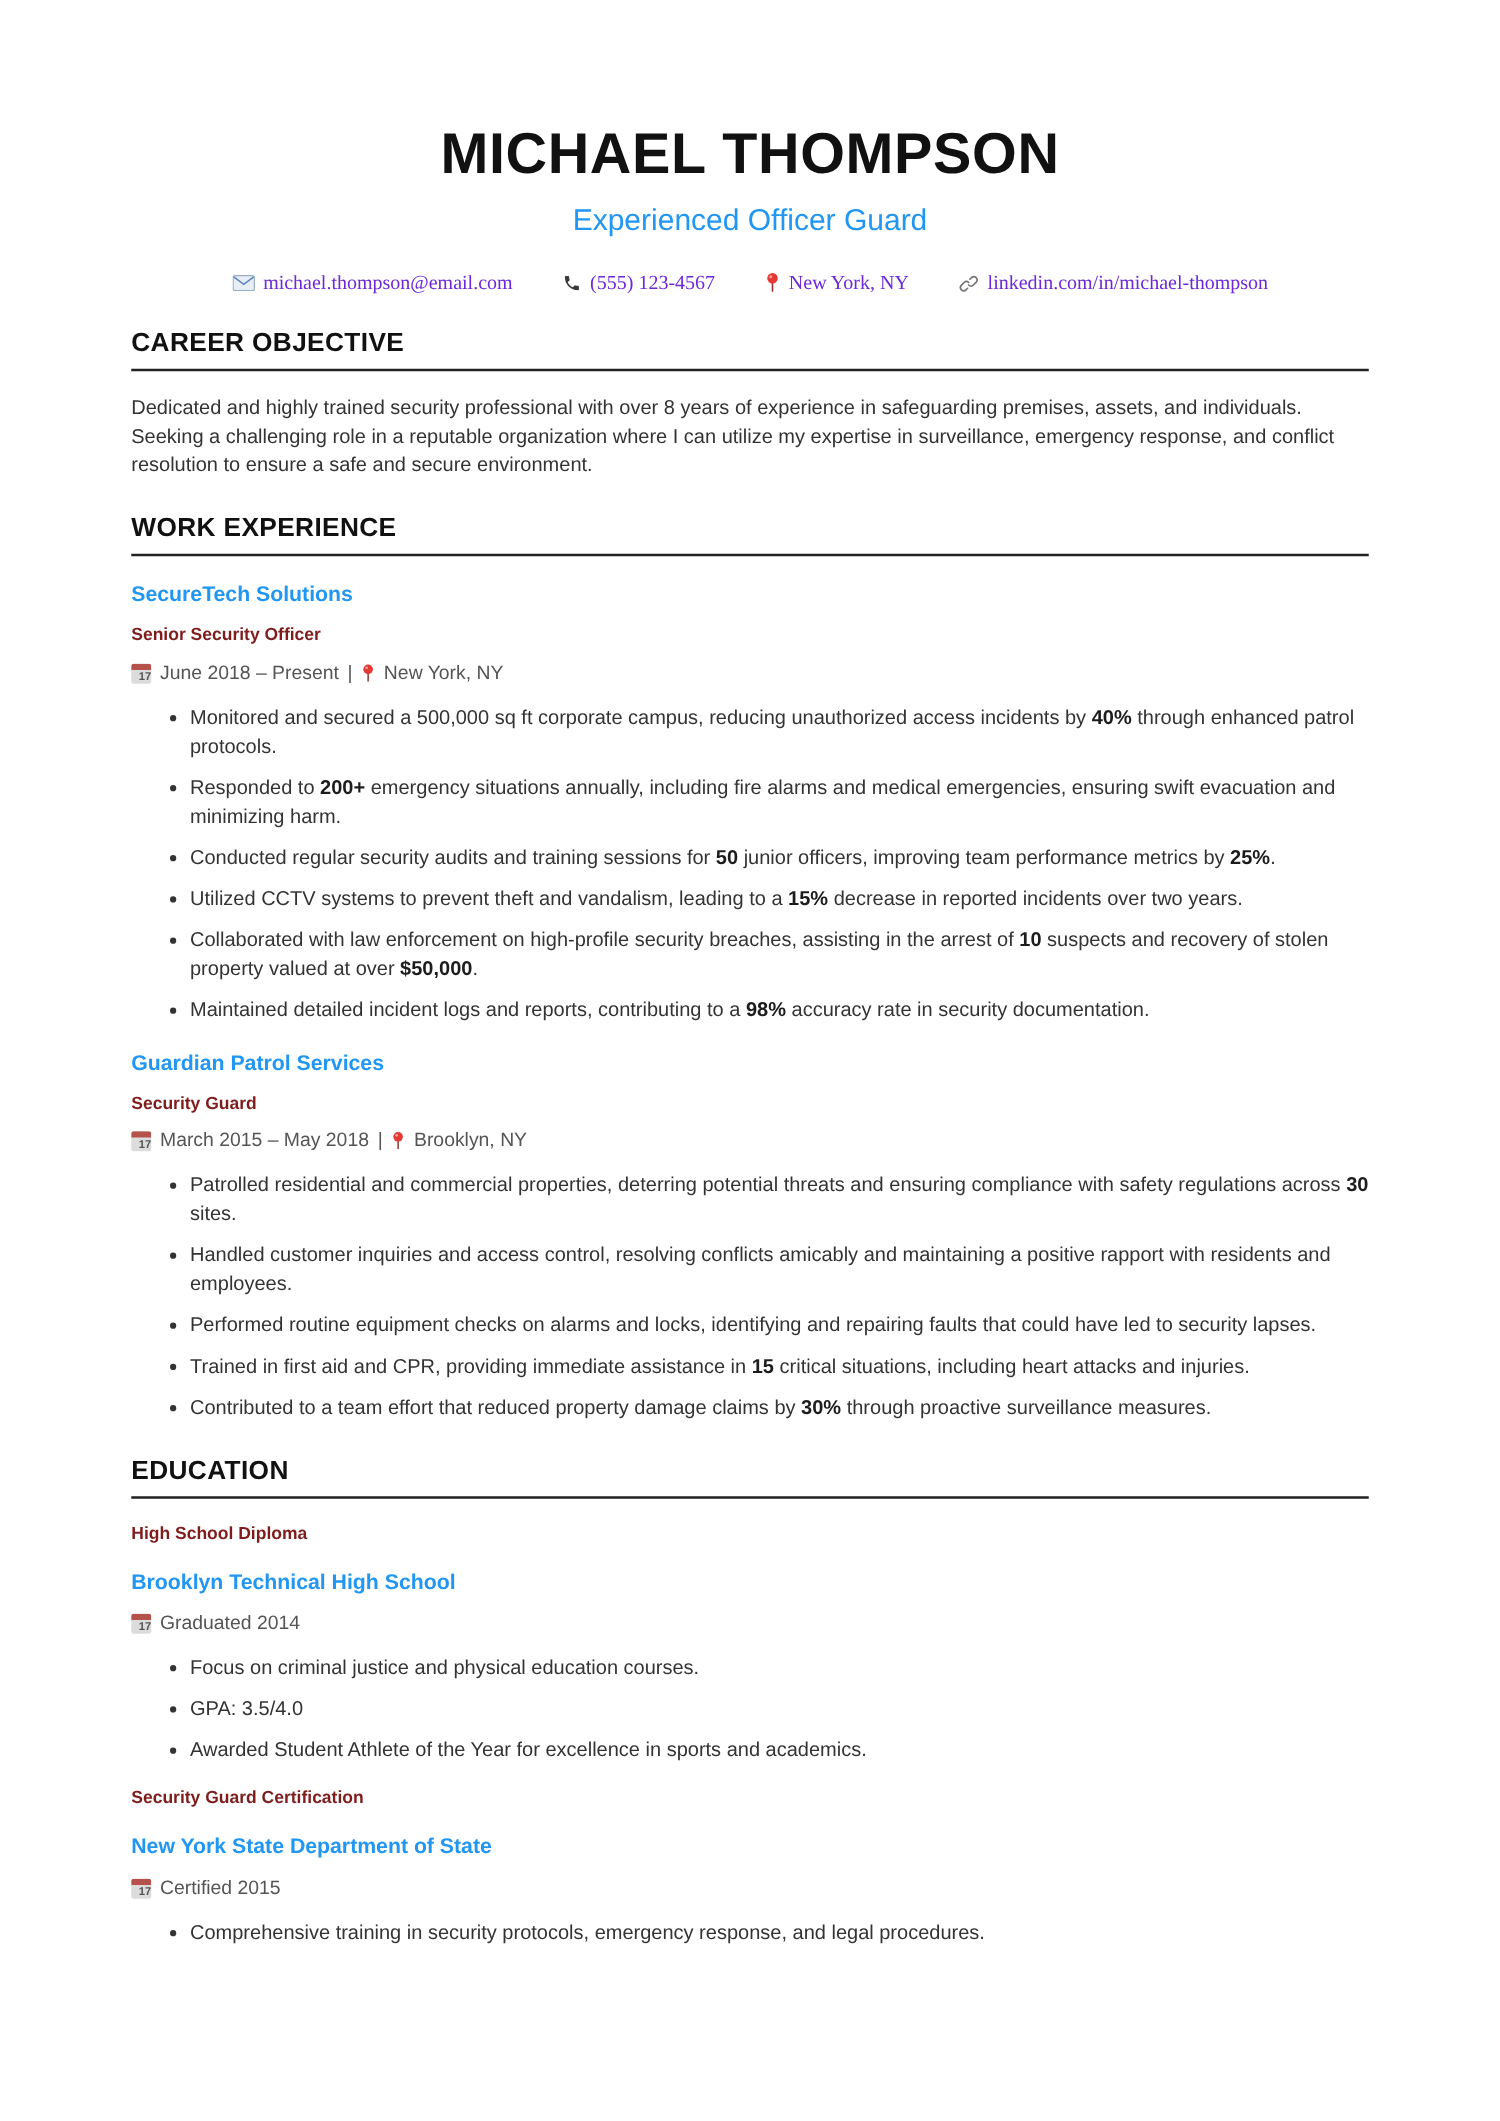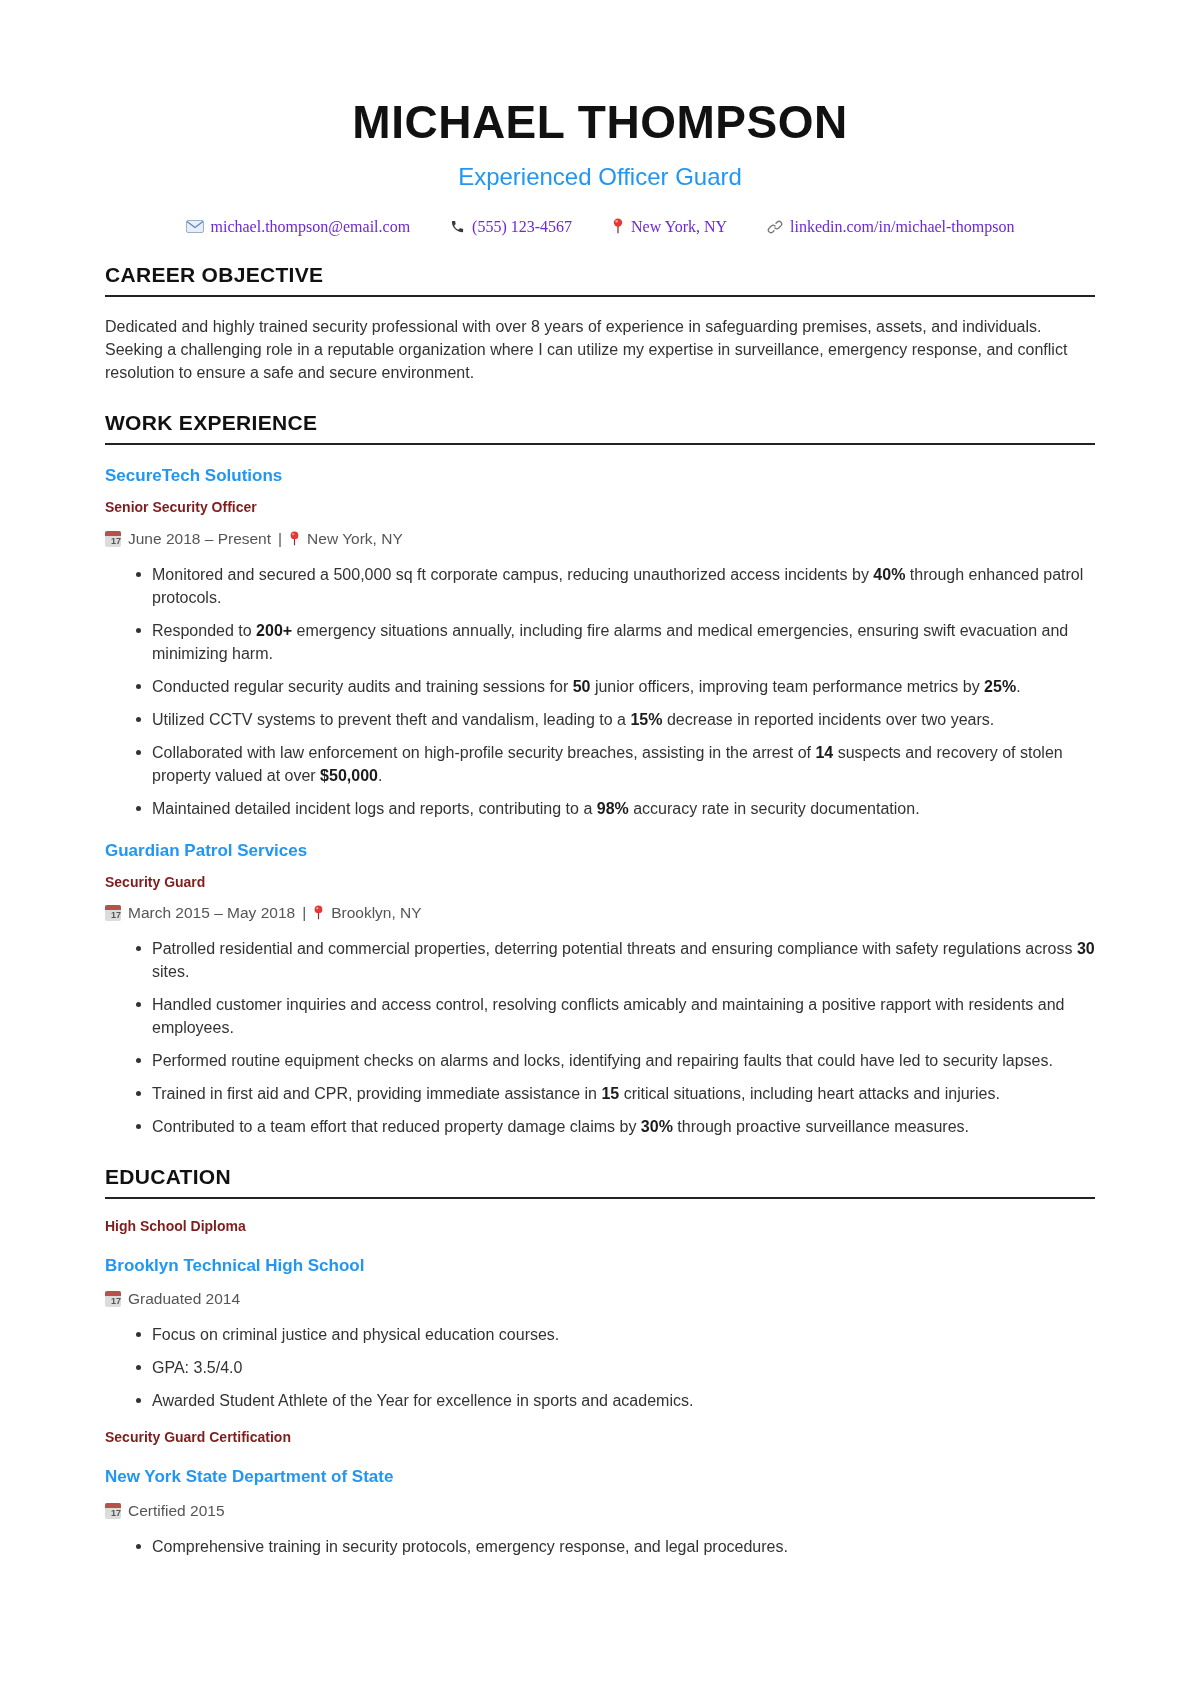--- a/index.html
+++ b/index.html
@@ -137,21 +137,21 @@
                 <circle cx="4.6" cy="3.3" r="1.2" fill="#f3a7a5"></circle>
               </svg>
             </span>
             <span class="meta-text">New York, NY</span>
           </div>
           <ul class="bullets">
             <li class="bullet">Monitored and secured a 500,000 sq ft corporate campus, reducing unauthorized access incidents by <b>40%</b> through enhanced patrol protocols.</li>
             <li class="bullet">Responded to <b>200+</b> emergency situations annually, including fire alarms and medical emergencies, ensuring swift evacuation and minimizing harm.</li>
             <li class="bullet">Conducted regular security audits and training sessions for <b>50</b> junior officers, improving team performance metrics by <b>25%</b>.</li>
             <li class="bullet">Utilized CCTV systems to prevent theft and vandalism, leading to a <b>15%</b> decrease in reported incidents over two years.</li>
-            <li class="bullet">Collaborated with law enforcement on high-profile security breaches, assisting in the arrest of <b>14</b> suspects and recovery of stolen property valued at over <b>$50,000</b>.</li>
+            <li class="bullet">Collaborated with law enforcement on high-profile security breaches, assisting in the arrest of <b>10</b> suspects and recovery of stolen property valued at over <b>$50,000</b>.</li>
             <li class="bullet">Maintained detailed incident logs and reports, contributing to a <b>98%</b> accuracy rate in security documentation.</li>
           </ul>
         </div>
         <div class="entry">
           <div class="company">Guardian Patrol Services</div>
           <div class="role">Security Guard</div>
           <div class="meta">
             <span class="cal">
               <span class="cal-day">17</span>
             </span>

